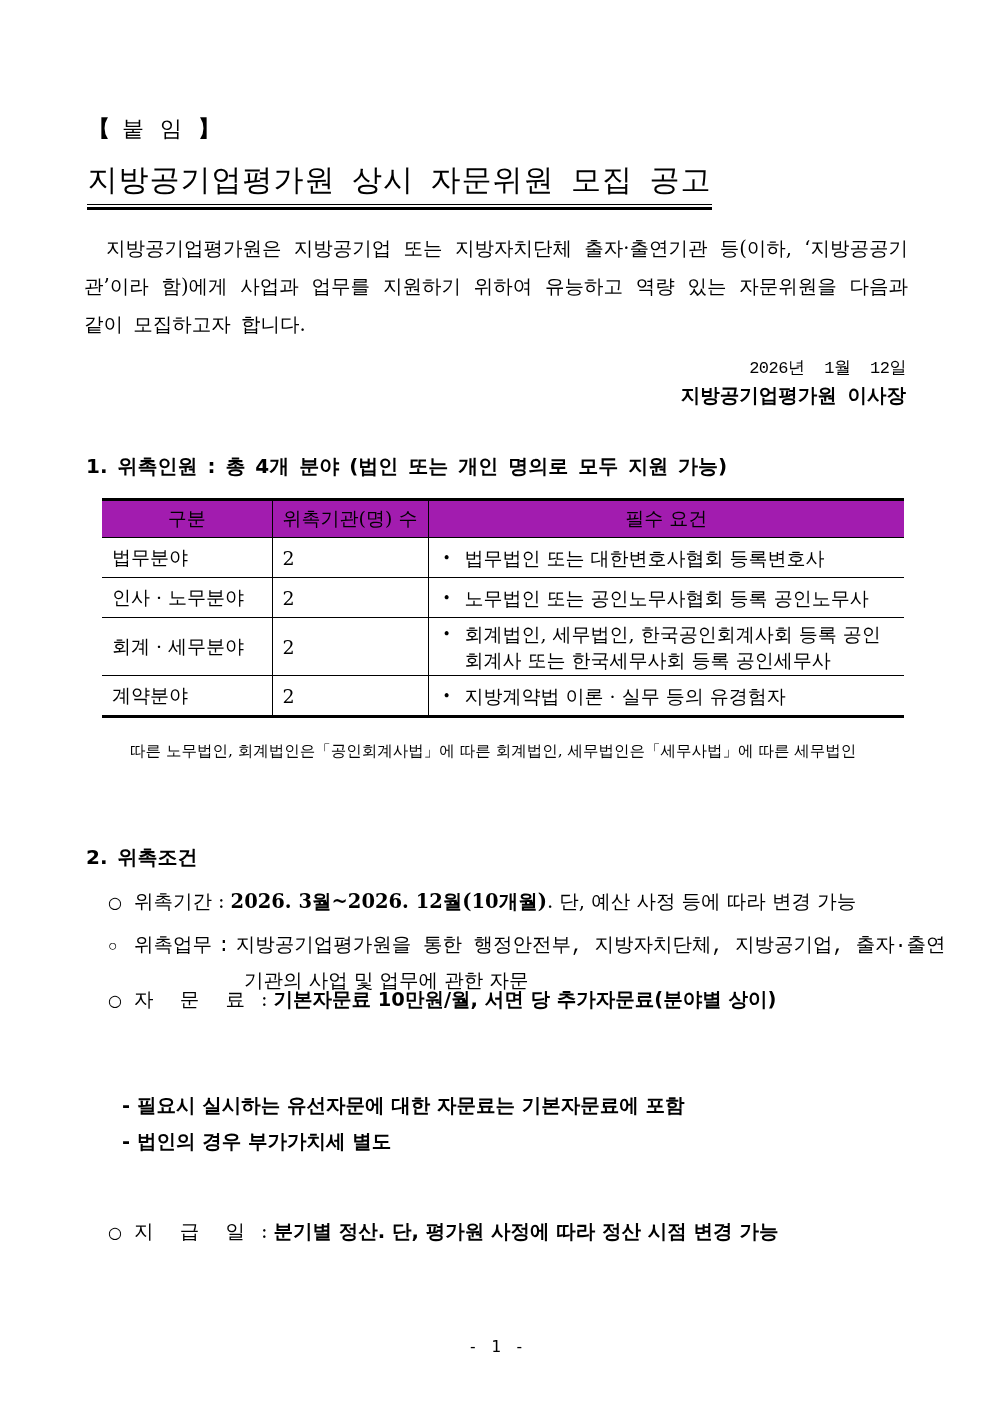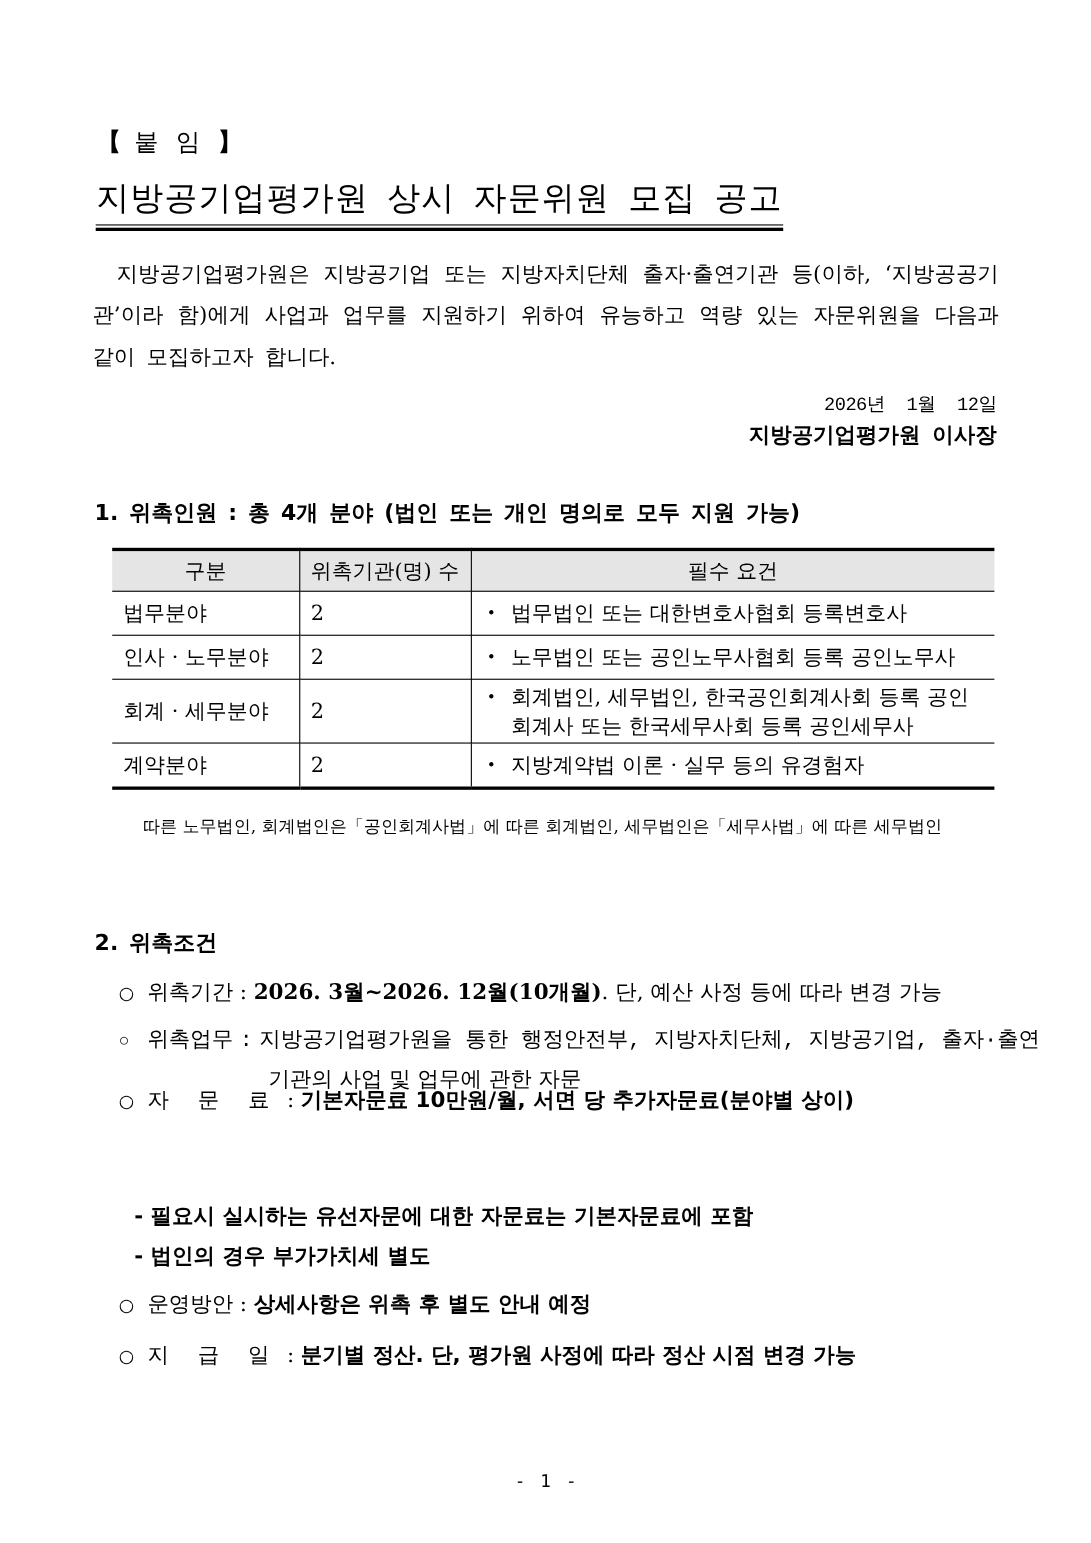--- a/index.html
+++ b/index.html
@@ -60,21 +60,21 @@
       border-collapse: collapse; font-size: 19px;
     }
     table.req th, table.req td {
       border-left: 1px solid #000; border-right: 1px solid #000;
       border-bottom: 1px solid #000;
       padding: 0 10px; font-weight: normal;
     }
     table.req tr > :first-child { border-left: none; }
     table.req tr > :last-child { border-right: none; }
     table.req thead tr { border-top: 3px solid #000; }
-    table.req thead th { background: #e5e5e5; height: 36px; text-align: center; }
+    table.req thead th { background: #a21caf; height: 36px; text-align: center; }
     table.req tbody tr:last-child td { border-bottom: 3px solid #000; }
     table.req td { height: 39px; }
     table.req td.c { text-align: left; }
     table.req td.req-cell { text-align: left; padding-left: 14px; line-height: 26px; }
     table.req tr.tall td { height: 57px; }
     .bullet-line { display: flex; }
     .bullet-line .dot { width: 22px; flex: 0 0 22px; font-size: 14px; }
 
     .note {
       position: absolute; left: 102px; top: 736px; width: 806px;
@@ -207,22 +207,19 @@
     <span class="circle">○</span><span class="label">위촉업무</span><span class="colon">:</span><span>지방공기업평가원을 통한 행정안전부, 지방자치단체, 지방공기업, 출자·출연</span>
   </div>
   <div class="cond c2b">기관의 사업 및 업무에 관한 자문</div>
 
   <div class="cond c3">
     <span class="circle">○</span><span class="label" style="letter-spacing:10px;">자 문 료</span><span class="colon">:</span><span class="bold sans">기본자문료 10만원/월, 서면 당 추가자문료(분야별 상이)</span>
   </div>
   <div class="sub s2">- 필요시 실시하는 유선자문에 대한 자문료는 기본자문료에 포함</div>
   <div class="sub s3">- 법인의 경우 부가가치세 별도</div>
 
-  <div class="cond c4">
-    <span class="circle">○</span><span class="label">운영방안</span><span class="colon">:</span><span class="bold sans">상세사항은 위촉 후 별도 안내 예정</span>
-  </div>
 
   <div class="cond c5">
     <span class="circle">○</span><span class="label" style="letter-spacing:10px;">지 급 일</span><span class="colon">:</span><span class="bold sans">분기별 정산. 단, 평가원 사정에 따라 정산 시점 변경 가능</span>
   </div>
 
   <div class="page-num">- 1 -</div>
 </div>
 
 </body></html>

